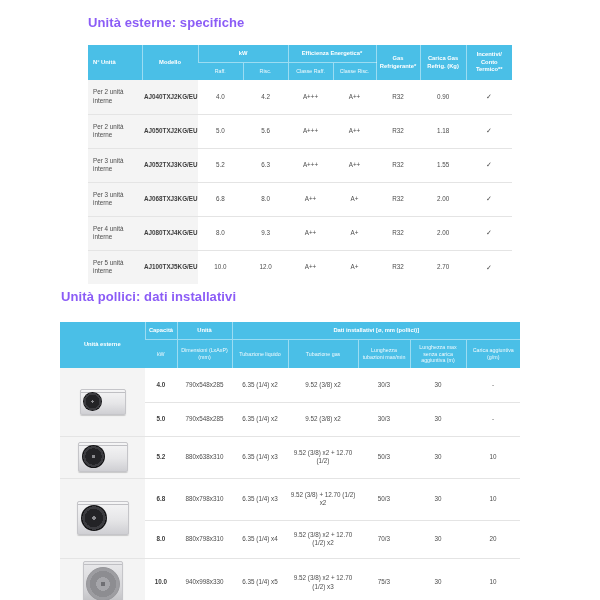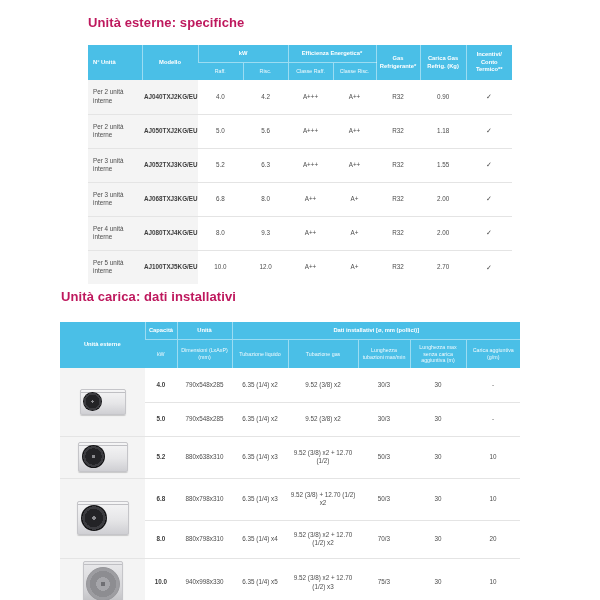--- a/index.html
+++ b/index.html
@@ -1,18 +1,18 @@
 <!DOCTYPE html>
 <html><head>
 <meta charset="utf-8">
 <style>
   html,body{margin:0;padding:0;}
   body{width:600px;height:600px;background:#ffffff;font-family:"Liberation Sans",sans-serif;position:relative;overflow:hidden;}
 
-  .page-title{position:absolute;font-size:13px;font-weight:bold;color:#be185d;letter-spacing:.1px;}
+  .page-title{position:absolute;font-size:13px;font-weight:bold;color:#8b5cf6;letter-spacing:.1px;}
   #title1{left:88px;top:15px;}
   #title2{left:61px;top:289px;}
 
   table{border-collapse:collapse;table-layout:fixed;position:absolute;}
   #spec-table{left:88px;top:45px;width:424px;}
   #install-table{left:60px;top:322px;width:460px;}
 
   th{background:#4abfe7;color:#ffffff;font-weight:bold;font-size:5.8px;line-height:1.3;
      text-align:center;vertical-align:middle;padding:2px 2px;border-left:1px solid rgba(255,255,255,.45);}
   th:first-child{border-left:none;}
@@ -146,21 +146,21 @@
       <td>12.0</td>
       <td>A++</td>
       <td>A+</td>
       <td>R32</td>
       <td>2.70</td>
       <td class="check">✓</td>
     </tr>
   </tbody>
 </table>
 
-<div id="title2" class="page-title">Unità carica: dati installativi</div>
+<div id="title2" class="page-title">Unità pollici: dati installativi</div>
 
 <table id="install-table">
   <colgroup>
     <col style="width:85px">
       <col style="width:32px">
       <col style="width:55px">
       <col style="width:56px">
     <col style="width:70px">
       <col style="width:52px">
       <col style="width:56px">

